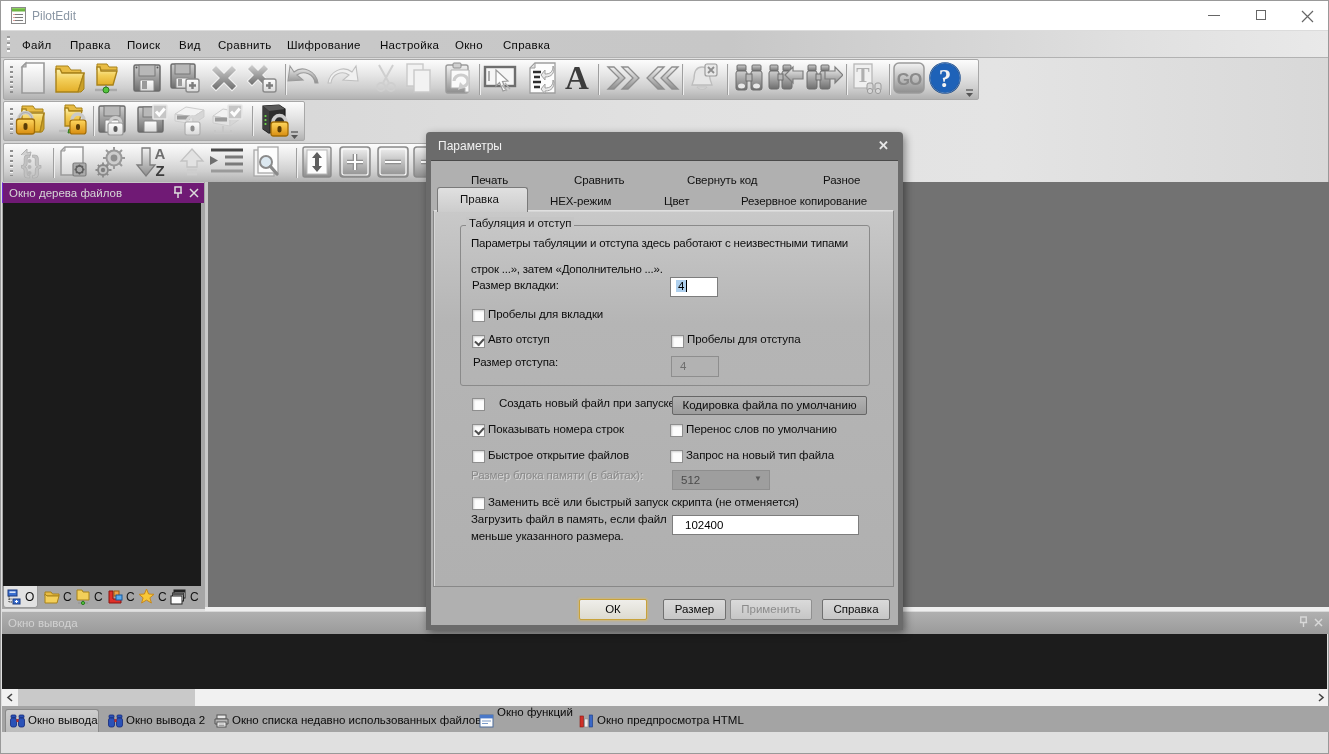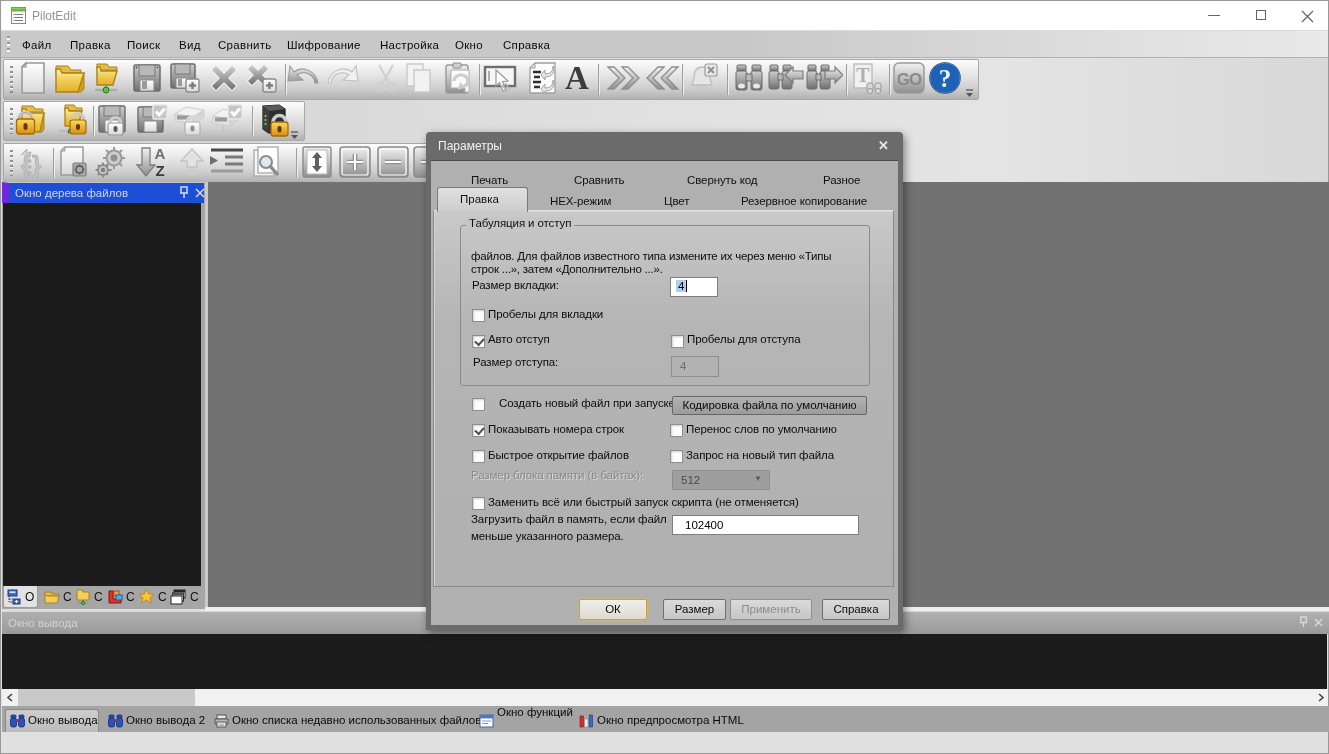--- a/index.html
+++ b/index.html
@@ -15,21 +15,21 @@
 .para{position:absolute;font-size:11.5px;letter-spacing:-.22px;color:#0c0c0c;white-space:nowrap;}
 
 #toolzone{left:0;top:57px;width:1327px;height:124px;background:linear-gradient(90deg,#d2d2d2,#e1e1e1 50%,#e4e4e4 75%,#d8d8d8);}
 .tband{position:absolute;background:linear-gradient(#fcfcfc,#e6e6e6 38%,#cfcfcf 72%,#b2b2b2);border:1px solid #a8a8a8;border-radius:2px;}
 .grip{position:absolute;left:6px;top:6px;bottom:6px;width:3px;background:repeating-linear-gradient(#8f8f8f 0 2px,#f5f5f5 2px 3px,transparent 3px 5px);}
 .tsep{position:absolute;top:4px;bottom:4px;width:1px;background:#9f9f9f;box-shadow:1px 0 0 #efefef;}
 .ovf{position:absolute;width:9px;height:10px;}
 .ti{position:absolute;width:34px;height:34px;}
 
 #leftpanel{left:1px;top:181px;width:203px;height:427px;background:#a6a6a6;}
-#lp-head{left:1px;top:181px;width:202px;height:21px;background:#1d4ed8;border-top:1px solid #c6c6c6;border-left:7px solid #6d28d9;}
+#lp-head{left:1px;top:181px;width:202px;height:21px;background:#701a75;border-top:1px solid #c6c6c6;border-left:1px solid #6d28d9;}
 #lp-head span{position:absolute;left:6px;top:4px;font-size:11.5px;color:#d6d6d6;}
 #lp-black{left:2px;top:202px;width:198px;height:383px;background:#1b1b1b;}
 #lp-tabs{left:1px;top:585px;width:202px;height:23px;}
 
 #vsplit{left:200px;top:181px;width:7px;height:425px;background:#c9c9c9;}
 #editor{left:204px;top:181px;width:1124px;height:425px;background:#727272;}
 #hsplit{left:204px;top:606px;width:1124px;height:4px;background:#efefef;}
 
 #bd-head{left:1px;top:610px;width:1327px;height:23px;background:linear-gradient(#b0b0b0,#9a9a9a);border-top:1px solid #d8d8d8;}
 #bd-head span{position:absolute;left:6px;top:5px;font-size:11.5px;color:#d2d2d2;}
@@ -563,21 +563,21 @@
       <span class="tabtxt" style="left:392px;top:13px;">Разное</span>
       <div id="tab-sel">
           <span>Правка</span>
         </div>
       <span class="tabtxt" style="left:119px;top:34px;">HEX-режим</span>
       <span class="tabtxt" style="left:233px;top:34px;">Цвет</span>
       <span class="tabtxt" style="left:310px;top:34px;">Резервное копирование</span>
       <div id="page">
         <div id="groupbox"></div>
         <span class="t13" id="grouplabel">Табуляция и отступ</span>
-        <span class="para" style="left:37px;top:39px;">файлов. Для файлов известного типа измените их через меню «Типы</span>
+        <span class="para" style="left:37px;top:26px;">Параметры табуляции и отступа здесь работают с неизвестными типами</span>
         <span class="para" style="left:37px;top:52px;">строк ...», затем «Дополнительно ...».</span>
                 <span class="t13" style="left:38px;top:68px;">Размер вкладки:</span>
         <div class="field" style="left:236px;top:66px;width:48px;height:20px;">
             <span style="position:absolute;left:5px;top:2px;background:#aed0ee;padding:0 2px;border-right:1px solid #000;">4</span>
           </div>
         <div class="cb" style="left:38px;top:98px;"></div>
           <span class="cblab" style="left:54px;top:97px;">Пробелы для вкладки</span>
         <div class="cb ck" style="left:38px;top:124px;"></div>
           <span class="cblab" style="left:54px;top:122px;">Авто отступ</span>
         <div class="cb" style="left:237px;top:124px;"></div>

